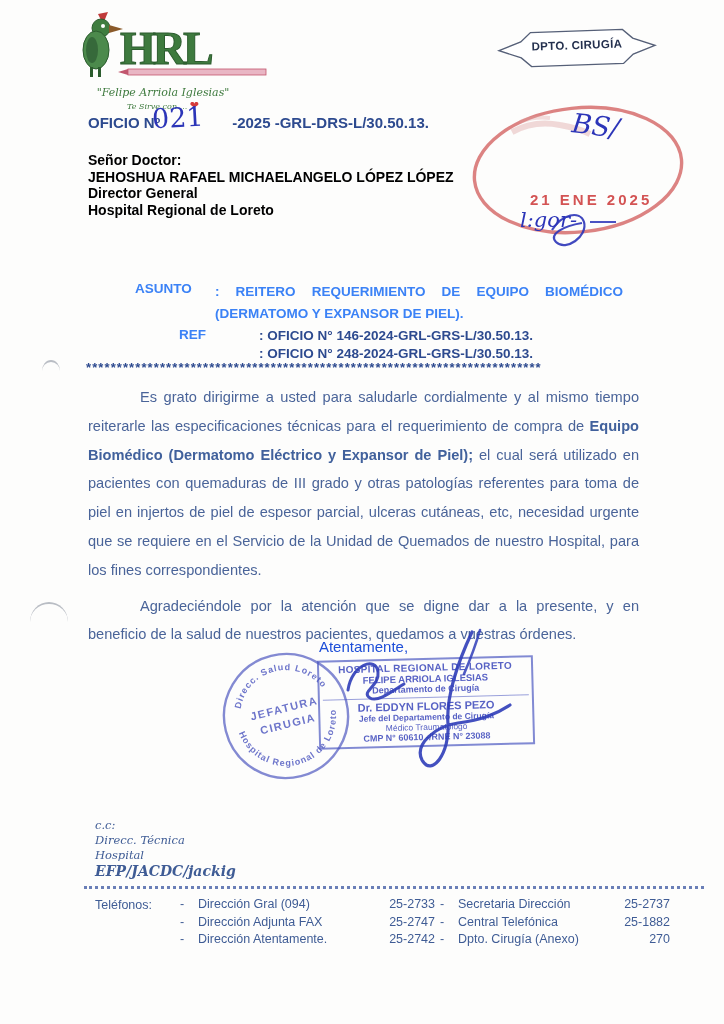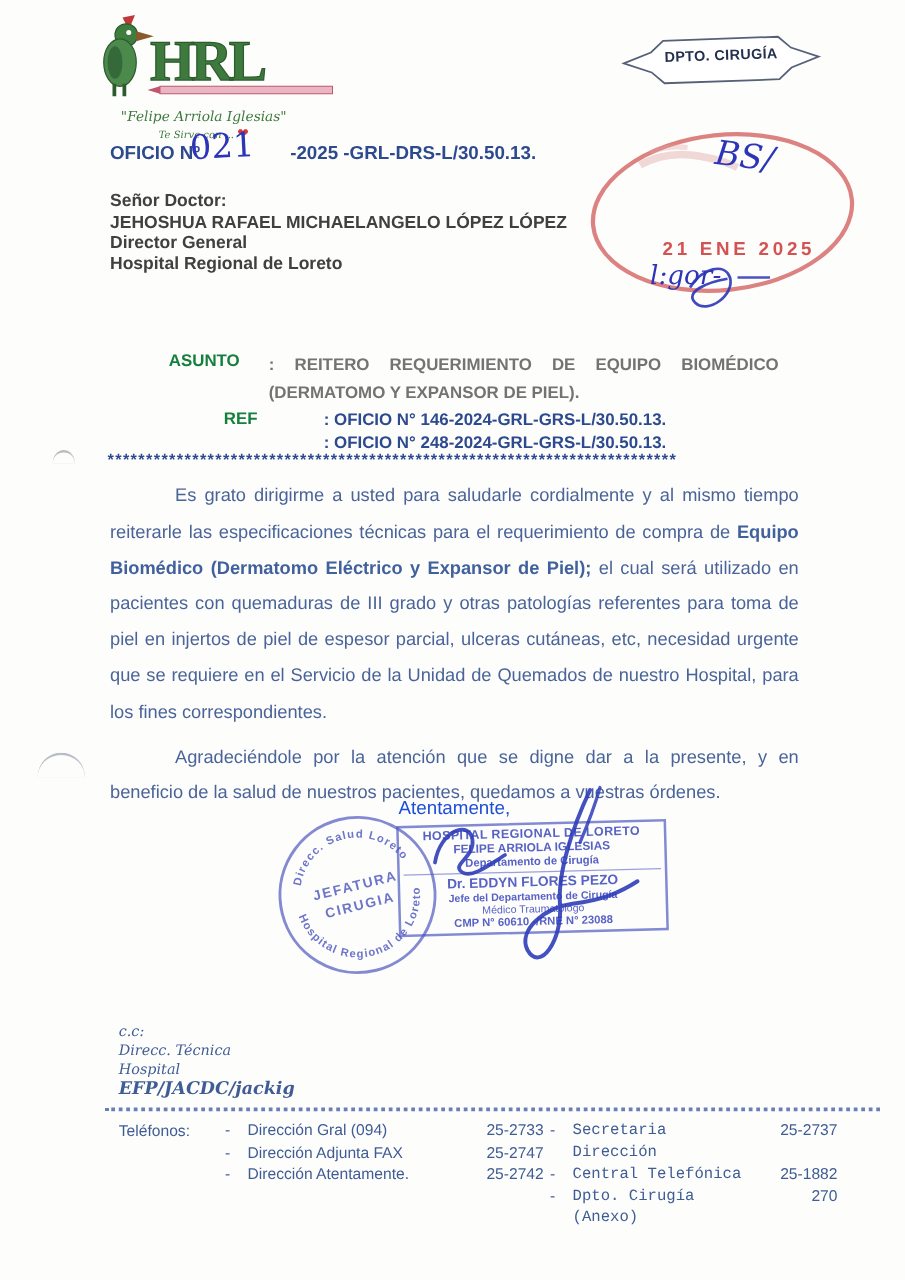--- a/index.html
+++ b/index.html
@@ -33,26 +33,26 @@
   .redstamp{position:absolute;left:460px;top:96px;width:232px;height:158px;}
   .redstamp svg{position:absolute;left:0;top:0;}
   .red-date{position:absolute;left:70px;top:95px;font-size:15px;font-weight:bold;
     color:#d04545;letter-spacing:3px;opacity:.92;}
   .red-note-top{position:absolute;left:112px;top:14px;font-size:27px;color:#2c35b8;
     font-family:"DejaVu Serif",serif;font-style:italic;transform:rotate(7deg);}
   .red-note-bottom{position:absolute;left:60px;top:112px;font-size:21px;color:#2c35b8;
     font-family:"DejaVu Serif",serif;font-style:italic;}
   
   .addressee{position:absolute;left:88px;top:152px;font-size:14px;font-weight:bold;
-    color:#404040;line-height:16.5px;}
+    color:#000000;line-height:16.5px;}
   .addressee .presente{text-decoration:underline;text-underline-offset:2px;}
   
   .subject{position:absolute;left:135px;top:281px;width:488px;}
-  .subject .lbl,.ref .lbl{position:absolute;left:0;top:0;font-size:13.5px;font-weight:bold;color:#15803d;}
-  .subject .txt{margin-left:80px;width:408px;font-size:13.5px;font-weight:bold;color:#737373;
+  .subject .lbl,.ref .lbl{position:absolute;left:0;top:0;font-size:13.5px;font-weight:bold;color:#3b82f6;}
+  .subject .txt{margin-left:80px;width:408px;font-size:13.5px;font-weight:bold;color:#3b82f6;
     text-align:justify;line-height:22px;}
   .ref{position:absolute;left:135px;top:327px;width:488px;margin-left:44px;}
   .ref .txt{margin-left:80px;font-size:13.5px;font-weight:bold;color:#2d4a8f;line-height:18px;}
   
   .stars{position:absolute;left:86px;top:360px;width:552px;overflow:hidden;white-space:nowrap;
     font-size:13px;font-weight:bold;color:#2d4a8f;letter-spacing:1.1px;}
   
   .body-text{position:absolute;left:88px;top:383px;width:551px;color:#4a6499;
     font-size:14.6px;line-height:28.8px;text-align:justify;}
   .body-text p{margin:0;text-indent:52px;}
@@ -89,21 +89,21 @@
   
   .dotline{position:absolute;left:84px;top:886px;width:620px;border-top:3px dotted #3a55a0;opacity:.75;}
   .footer{position:absolute;left:95px;top:896px;width:610px;font-size:12.5px;color:#3f5c95;}
   .footer .flabel{position:absolute;left:0;top:2px;}
   .fcol{position:absolute;top:0;}
   .fcol1{left:85px;width:255px;}
   .fcol2{left:345px;width:230px;}
   .frow{display:flex;line-height:17.5px;}
   .frow .dash{width:18px;text-align:left;}
   .fcol1 .fname{width:160px;}
-  .fcol2 .fname{width:150px;font-family:Liberation Mono, monospace;}
+  .fcol2 .fname{width:150px;}
   .fnum{text-align:right;flex:1;}
 </style>
 </head>
 <body>
 
 <div class="page">
 
   <div class="logo">
     <svg width="210" height="72" viewBox="0 0 210 72">
 

